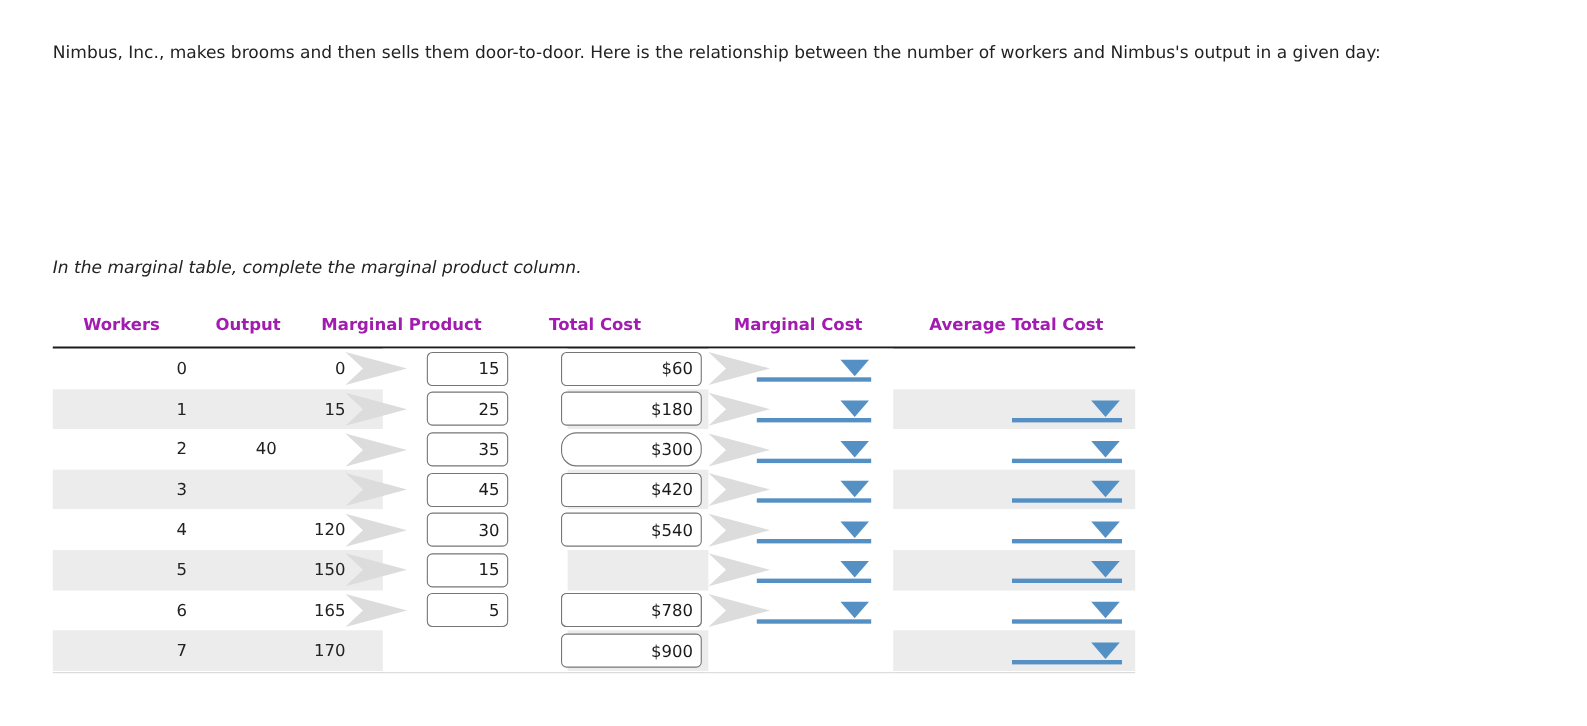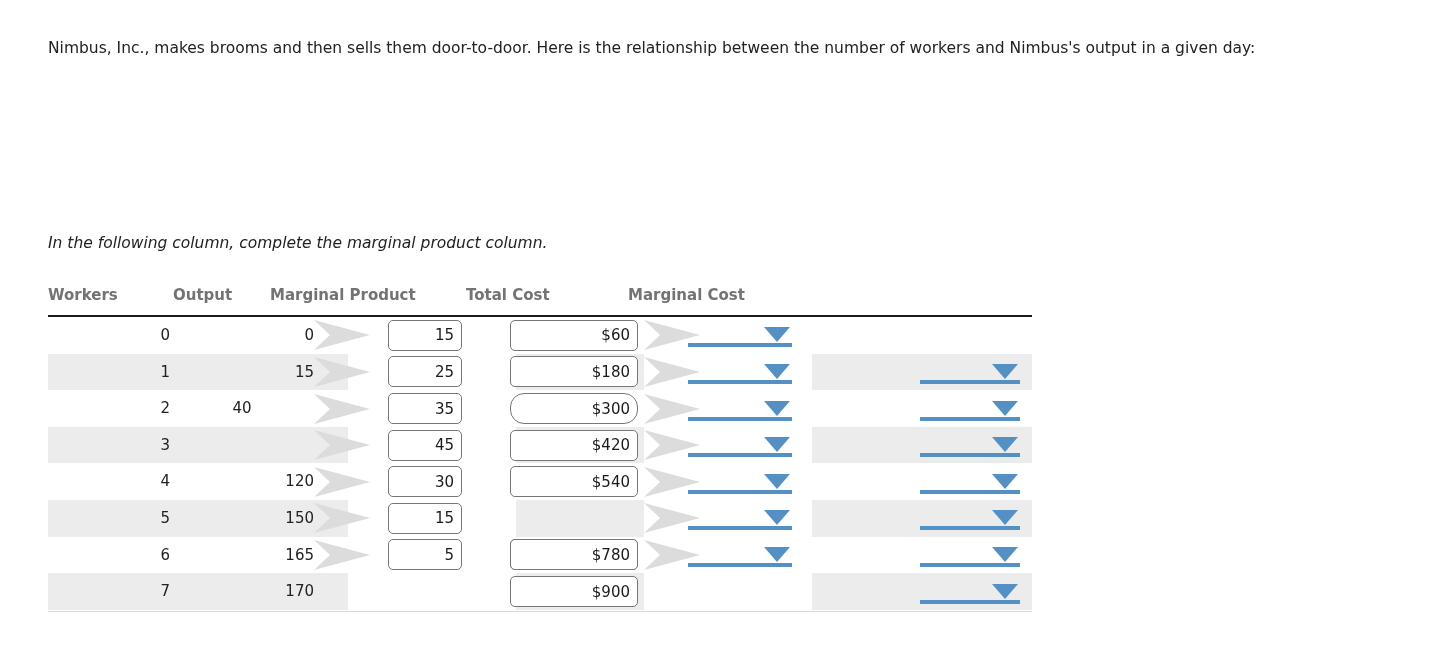--- a/index.html
+++ b/index.html
@@ -47,21 +47,22 @@
   .thead {
     position: relative;
     height: 37px;
     border-bottom: 2px solid #1a1a1a;
   }
   .th {
     position: absolute;
     top: 8px;
     font-size: 15px;
     font-weight: bold;
-    color: #737373;
+    color: #a21caf;
+    text-align: center;
     white-space: nowrap;
   }
   .th-workers        { left: 0px;   width: 125px; }
   .th-output         { left: 125px; width: 105px; }
   .th-marginalprod   { left: 222px; width: 190px; }
   .th-totalcost      { left: 418px; width: 150px; }
   .th-marginalcost   { left: 580px; width: 195px; }
   .th-avgtotalcost   { left: 768px; width: 216px; }
 
   .tbody {
@@ -154,30 +155,31 @@
     border-top: 15px solid #5590c4;
   }
   .dd.mc  { left: 640px; width: 104px; }
   .dd.atc { left: 872px; width: 100px; }
 </style>
 </head>
 <body>
 
 <div class="intro">Nimbus, Inc., makes brooms and then sells them door-to-door. Here is the relationship between the number of workers and Nimbus's output in a given day:</div>
 
-<div class="instruction">In the following column, complete the marginal product column.</div>
+<div class="instruction">In the marginal table, complete the marginal product column.</div>
 
 <div class="table-wrap">
 
   <div class="thead">
     <div class="th th-workers">Workers</div>
     <div class="th th-output">Output</div>
     <div class="th th-marginalprod">Marginal Product</div>
     <div class="th th-totalcost">Total Cost</div>
     <div class="th th-marginalcost">Marginal Cost</div>
+    <div class="th th-avgtotalcost">Average Total Cost</div>
   </div>
 
   <div class="tbody" id="tbody">
       <div class="row-bg even" style="top: 0px;"></div>
       <div class="row-bg odd" style="top: 36.6px;"></div>
       <div class="row-bg even" style="top: 73.2px;"></div>
       <div class="row-bg odd" style="top: 109.8px;"></div>
       <div class="row-bg even" style="top: 146.4px;"></div>
       <div class="row-bg odd" style="top: 183px;"></div>
       <div class="row-bg even" style="top: 219.6px;"></div>

